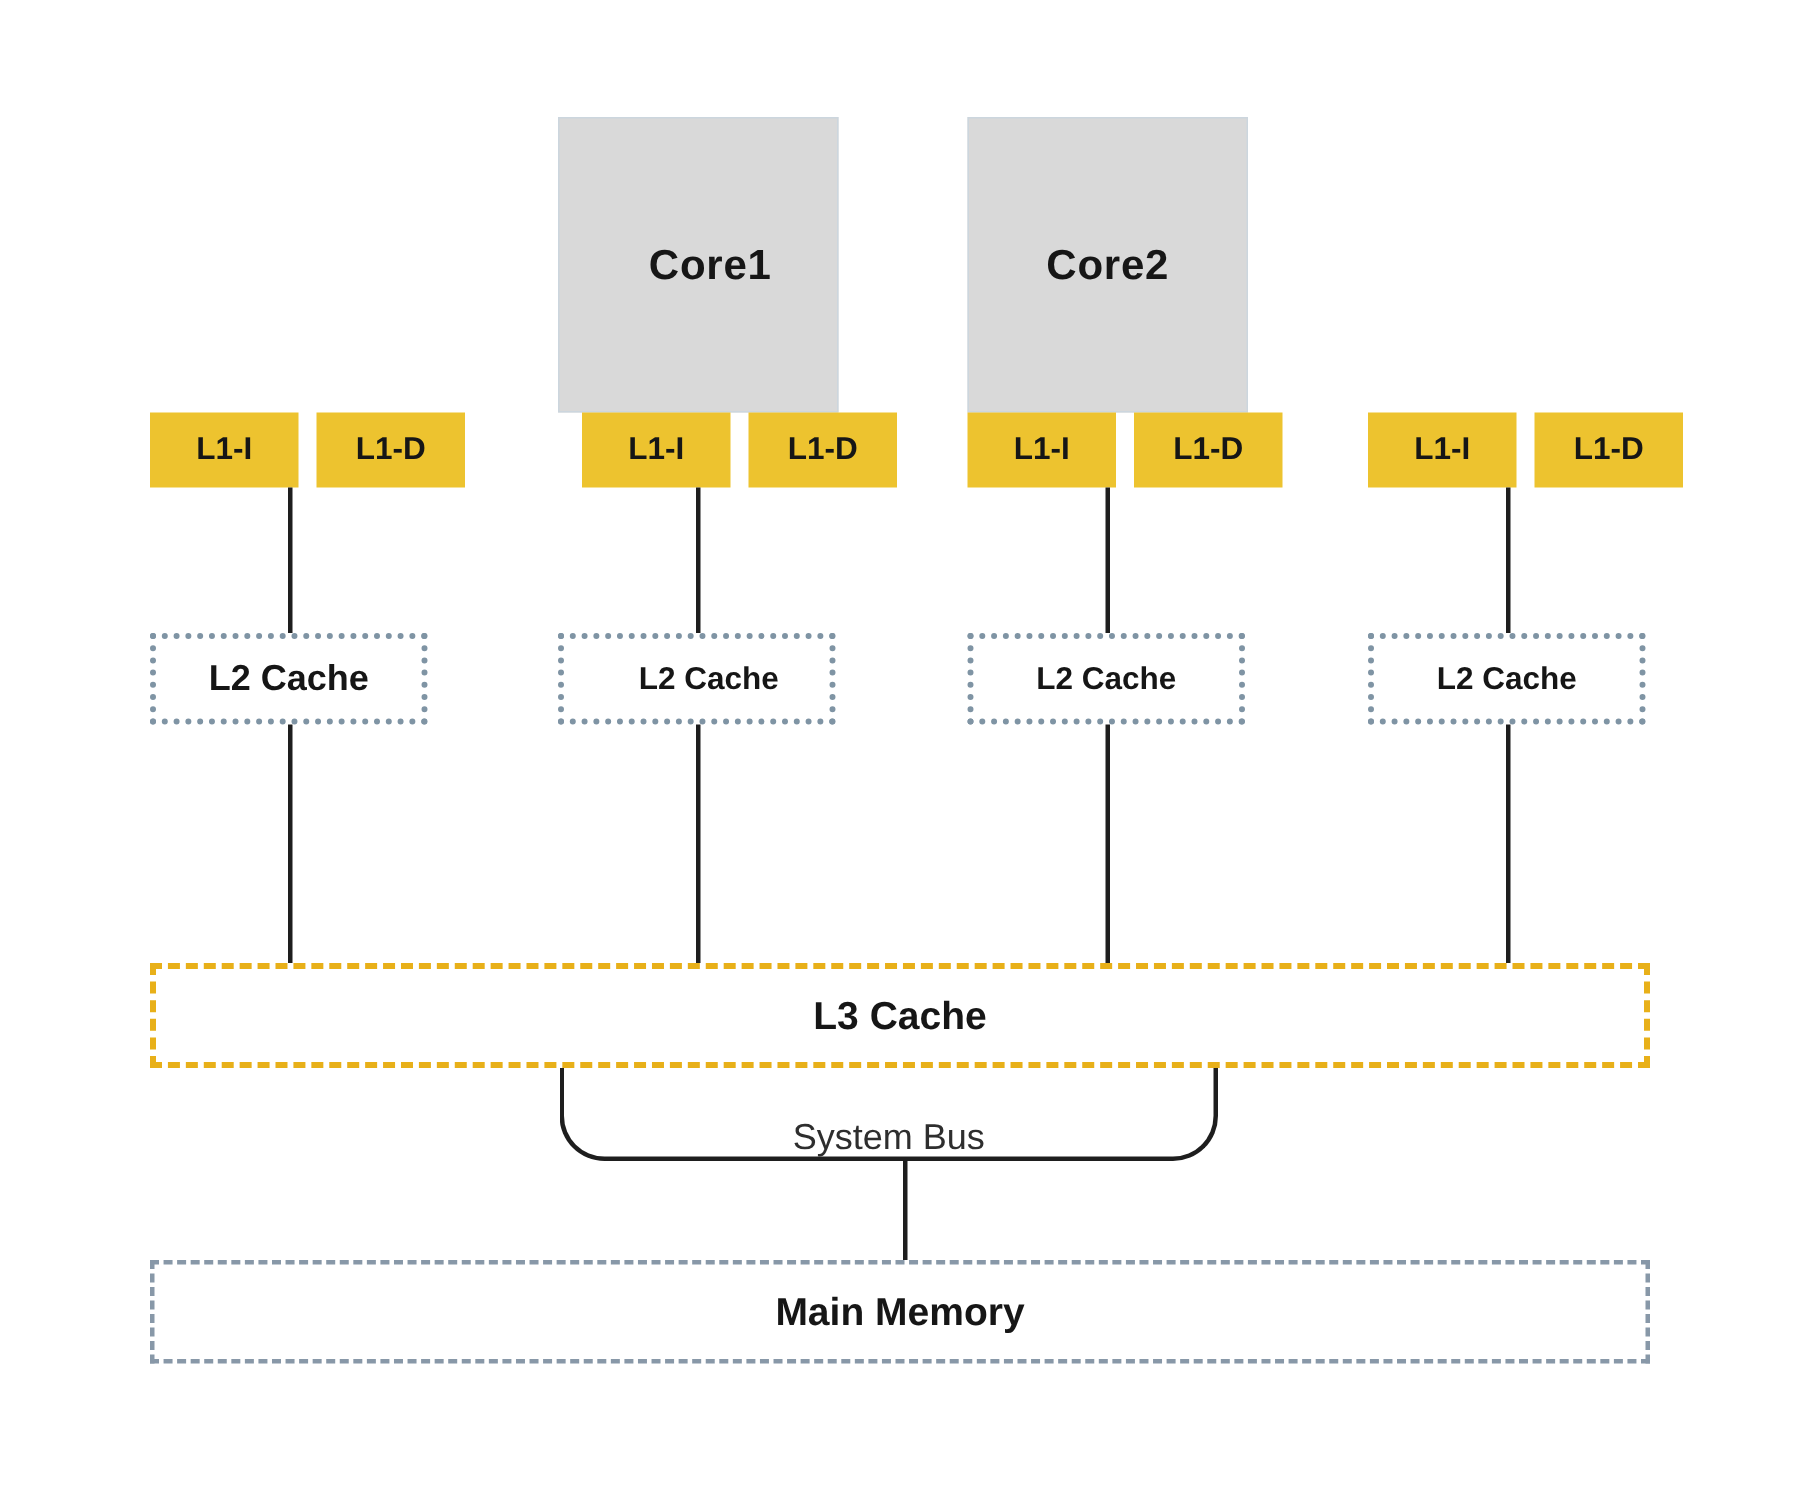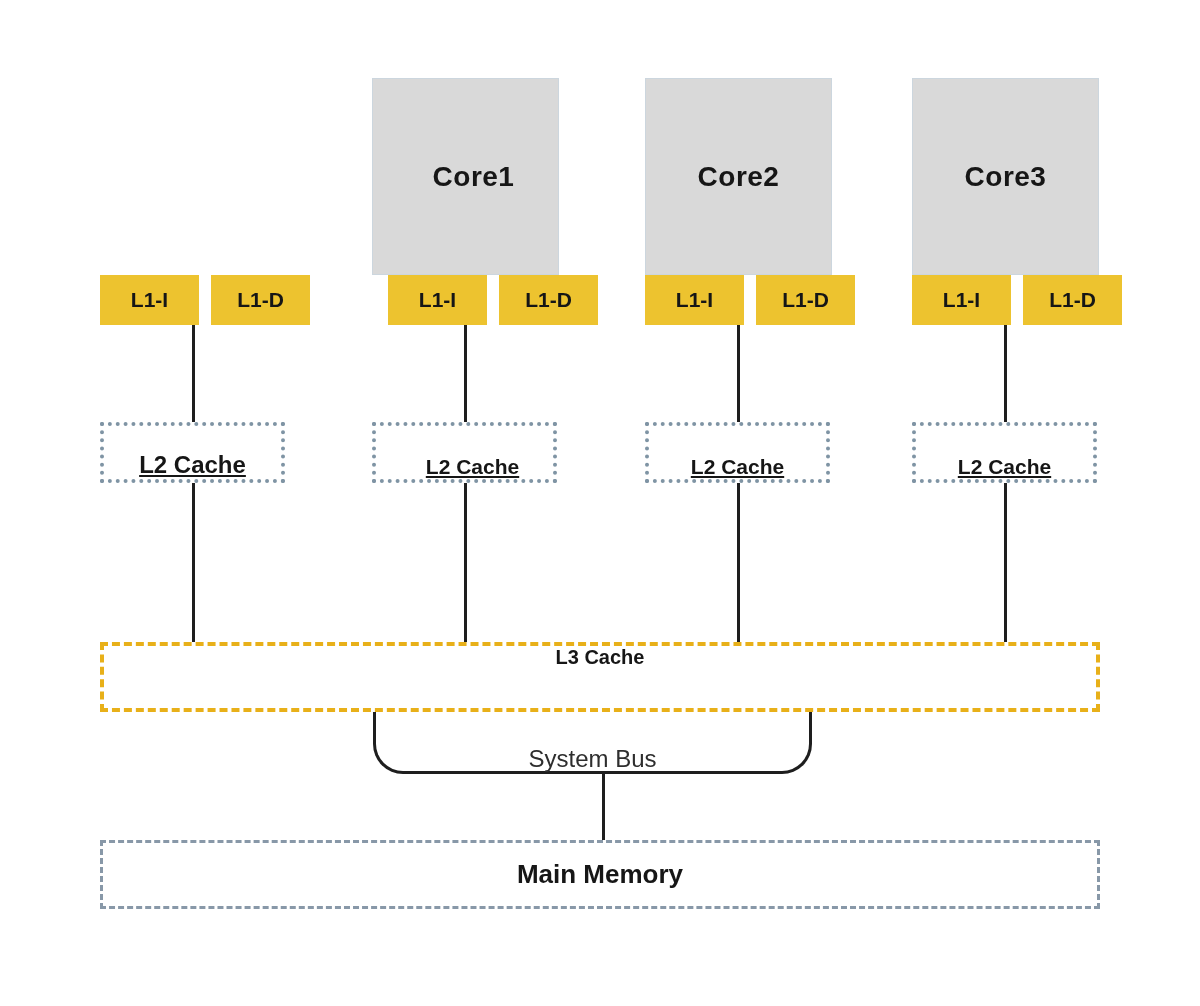--- a/index.html
+++ b/index.html
@@ -45,31 +45,31 @@
     font-weight:bold;font-size:21px;
   }
   .vline{position:absolute;width:3px;background:var(--line);}
   .v-top{top:325px;height:97px;}
   .v-mid{top:483px;height:159px;}
 
   .l2-box{
     position:absolute;top:422px;width:185px;height:61px;
     border:4px dotted var(--l2-border);
     box-sizing:border-box;background:var(--background);
-    display:flex;align-items:flex-end;justify-content:center;
-    font-weight:bold;font-size:21px;text-decoration:underline;
+    display:flex;align-items:center;justify-content:center;
+    font-weight:bold;font-size:21px;
   }
   .l2-box.c0{font-size:24px;}
 
   .l3-box{
     position:absolute;left:100px;top:642px;width:1000px;height:70px;
     border:4px dashed var(--l3-border);
     box-sizing:border-box;background:var(--background);
-    display:flex;align-items:flex-start;justify-content:center;
-    font-weight:bold;font-size:20px;
+    display:flex;align-items:center;justify-content:center;
+    font-weight:bold;font-size:26px;
   }
 
   .bus-bracket{
     position:absolute;left:373px;top:712px;width:439px;height:62px;
     border-left:3px solid var(--line);
     border-right:3px solid var(--line);
     border-bottom:3px solid var(--line);
     border-radius:0 0 30px 30px;
     box-sizing:border-box;
   }
@@ -133,23 +133,20 @@
     <div class="l1-cell">
       <span>L1-D</span>
     </div>
   </div>
   <div class="vline v-top lx2"></div>
   <div class="l2-box c2">
     <span>L2 Cache</span>
   </div>
   <div class="vline v-mid lx2"></div>
 
-  <div class="core-box c3">
-    <span>Core3</span>
-  </div>
   <div class="l1-band c3">
     <div class="l1-cell">
       <span>L1-I</span>
     </div>
     <div class="l1-cell">
       <span>L1-D</span>
     </div>
   </div>
   <div class="vline v-top lx3"></div>
   <div class="l2-box c3">

